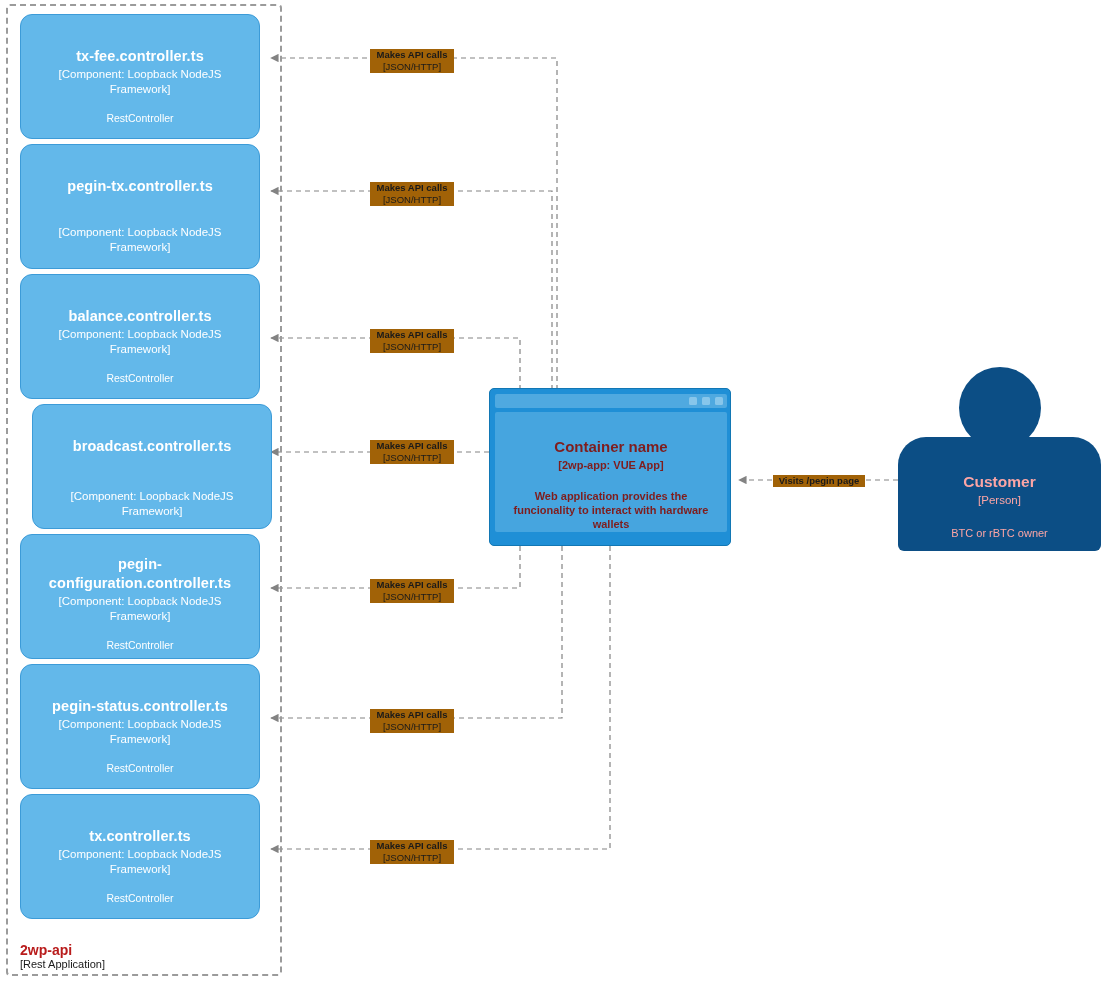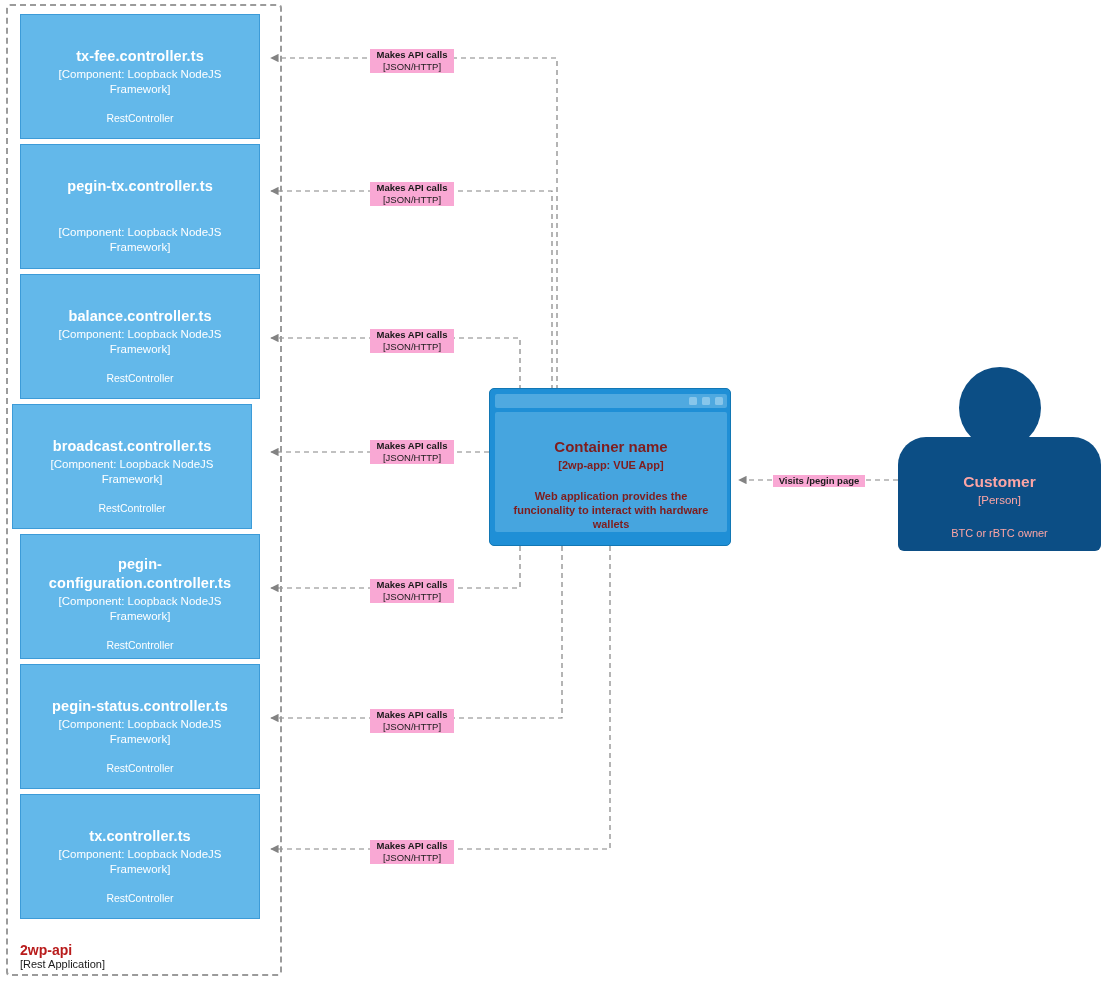--- a/index.html
+++ b/index.html
@@ -49,21 +49,21 @@
     line-height: 13px;
   }
 
   
   .comp {
     position: absolute;
     width: 240px;
     height: 125px;
     background: #63B8EA;
     border: 1px solid #3C9BD8;
-    border-radius: 0;
+    border-radius: 12px;
     color: #ffffff;
     text-align: center;
     padding: 0 6px;
     display: flex;
     flex-direction: column;
     align-items: center;
   }
   .comp-title {
     margin-top: 32px;
     font-size: 14.5px;
@@ -175,21 +175,21 @@
     line-height: 14px;
   }
 
   
   .edge-label {
     position: absolute;
     text-align: center;
     color: #1a1a1a;
     font-size: 9.5px;
     line-height: 12px;
-    background: #f9a8d4;
+    background: #a16207;
     padding: 0 2px;
     white-space: nowrap;
   }
   .edge-label b { font-weight: bold; }
 </style>
 </head>
 <body>
 
 <div id="canvas">
 
@@ -233,21 +233,21 @@
     <div class="comp-tech">[Component: Loopback NodeJS Framework]</div>
     <div class="comp-desc">RestController</div>
   </div>
 
   <div class="comp" style="left:20px; top:274px;">
     <div class="comp-title">balance.controller.ts</div>
     <div class="comp-tech">[Component: Loopback NodeJS Framework]</div>
     <div class="comp-desc">RestController</div>
   </div>
 
-  <div class="comp" style="left:12px; top:404px;">
+  <div class="comp" style="left:32px; top:404px;gap:32px;">
     <div class="comp-title">broadcast.controller.ts</div>
     <div class="comp-tech">[Component: Loopback NodeJS Framework]</div>
     <div class="comp-desc">RestController</div>
   </div>
 
   <div class="comp two-line" style="left:20px; top:534px;">
     <div class="comp-title">pegin-configuration.controller.ts</div>
     <div class="comp-tech">[Component: Loopback NodeJS Framework]</div>
     <div class="comp-desc">RestController</div>
   </div>

